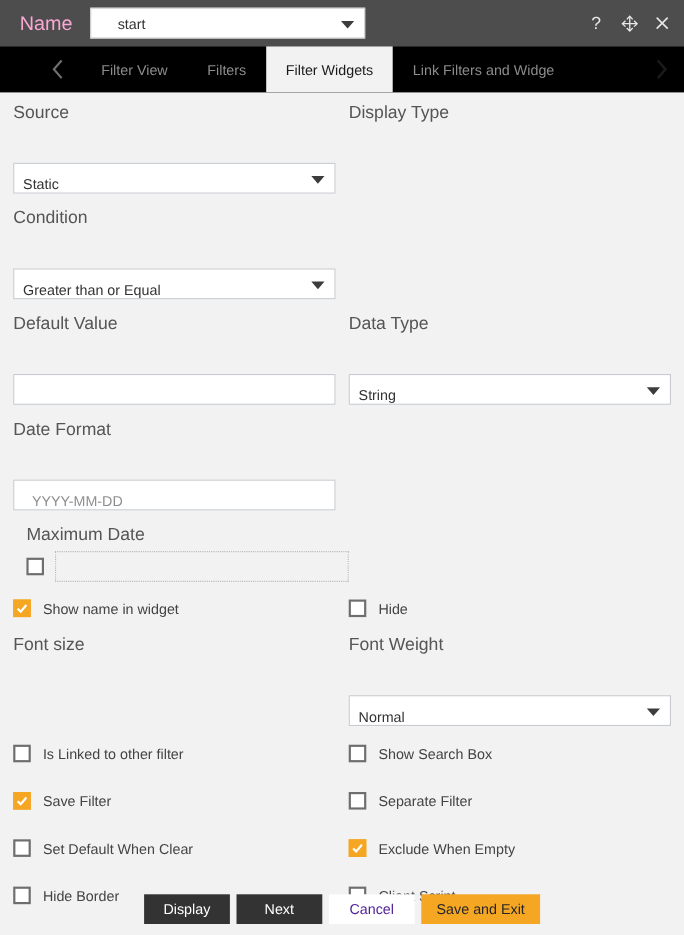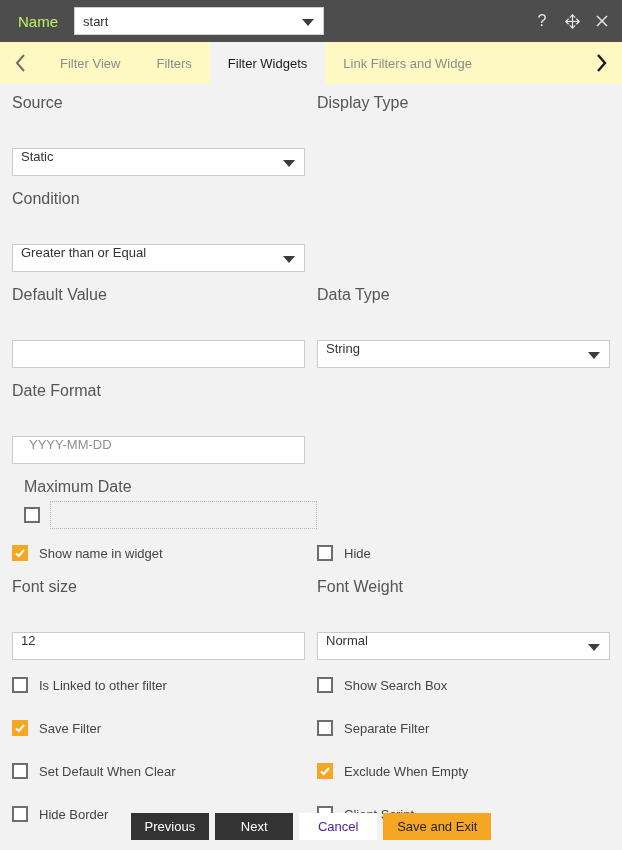--- a/index.html
+++ b/index.html
@@ -20,35 +20,35 @@
   
   .titlebar {
     height: 42px;
     background: #4d4d4d;
     display: flex;
     align-items: center;
     padding: 0 10px 0 18px;
     box-sizing: border-box;
   }
   .titlebar-label {
-    color: #bef264;
-    font-size: 15px;
+    color: #f9a8d4;
+    font-size: 18px;
     margin-right: 16px;
     white-space: nowrap;
   }
   .name-select {
     position: relative;
     width: 250px;
     height: 28px;
     background: #ffffff;
     border: 1px solid #cfcfcf;
     box-sizing: border-box;
     display: flex;
     align-items: center;
-    padding-left: 8px;
+    padding-left: 24px;
   }
   .name-select .val {
     font-size: 13px;
     color: #333;
   }
   .caret {
     position: absolute;
     right: 9px;
     top: 50%;
     margin-top: -2px;
@@ -71,24 +71,25 @@
     display: flex;
     align-items: center;
     justify-content: center;
     cursor: pointer;
   }
   .ic svg { display: block; }
 
   
   .tabstrip {
     height: 42px;
-    background: #fef9c3;
+    background: #000000;
     display: flex;
     align-items: stretch;
     overflow: hidden;
+    padding-left: 32px;
   }
   .tab-arrow {
     width: 42px;
     flex: 0 0 42px;
     display: flex;
     align-items: center;
     justify-content: center;
     cursor: pointer;
   }
   .tab-arrow svg { display: block; }
@@ -134,21 +135,21 @@
     margin-bottom: 5px;
     display: block;
   }
   .control {
     position: relative;
     height: 28px;
     background: #ffffff;
     border: 1px solid #c8ccd0;
     box-sizing: border-box;
     display: flex;
-    align-items: flex-start;
+    align-items: flex-end;
     padding-left: 8px;
     font-size: 13px;
     color: #333333;
     margin-top: 36px;
   }
   .control.placeholder-text { color: #8f8f8f; padding-left: 16px; }
   .control.empty { }
   .control .caret {
     border-top-color: #3c3c3c;
   }
@@ -390,23 +391,20 @@
           
         </span>
         <span class="cblabel">Hide</span>
       </div>
     </div>
   </div>
 
   <div class="row block">
     <div class="col">
       <span class="field-label">Font size</span>
-      <div class="control">
-        <span>12</span>
-      </div>
     </div>
     <div class="col right">
       <span class="field-label">Font Weight</span>
       <div class="control">
         <span>Normal</span>
         <span class="caret"></span>
       </div>
     </div>
   </div>
 
@@ -489,17 +487,17 @@
           </span>
           <span class="cblabel">Client Script</span>
         </div>
       </div>
     </div>
 
   </div>
 </div>
 
 <div class="footer">
-  <button class="btn dark">Previous</button>
+  <button class="btn dark">Display</button>
   <button class="btn dark">Next</button>
   <button class="btn light">Cancel</button>
   <button class="btn accent">Save and Exit</button>
 </div>
 
 </body></html>

